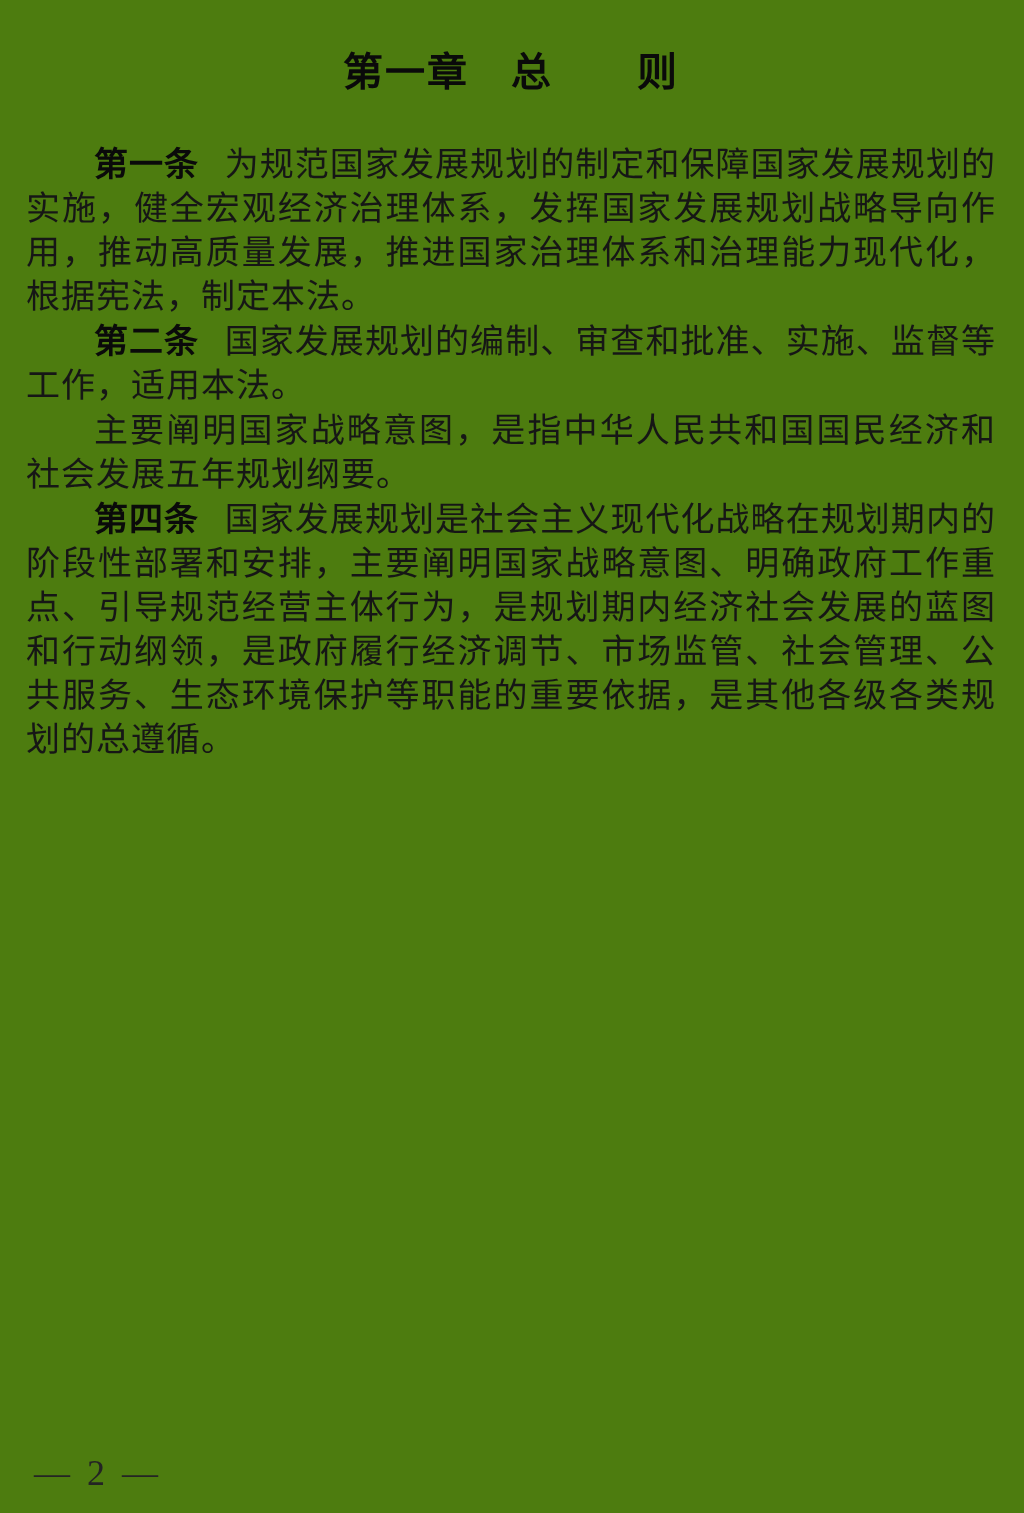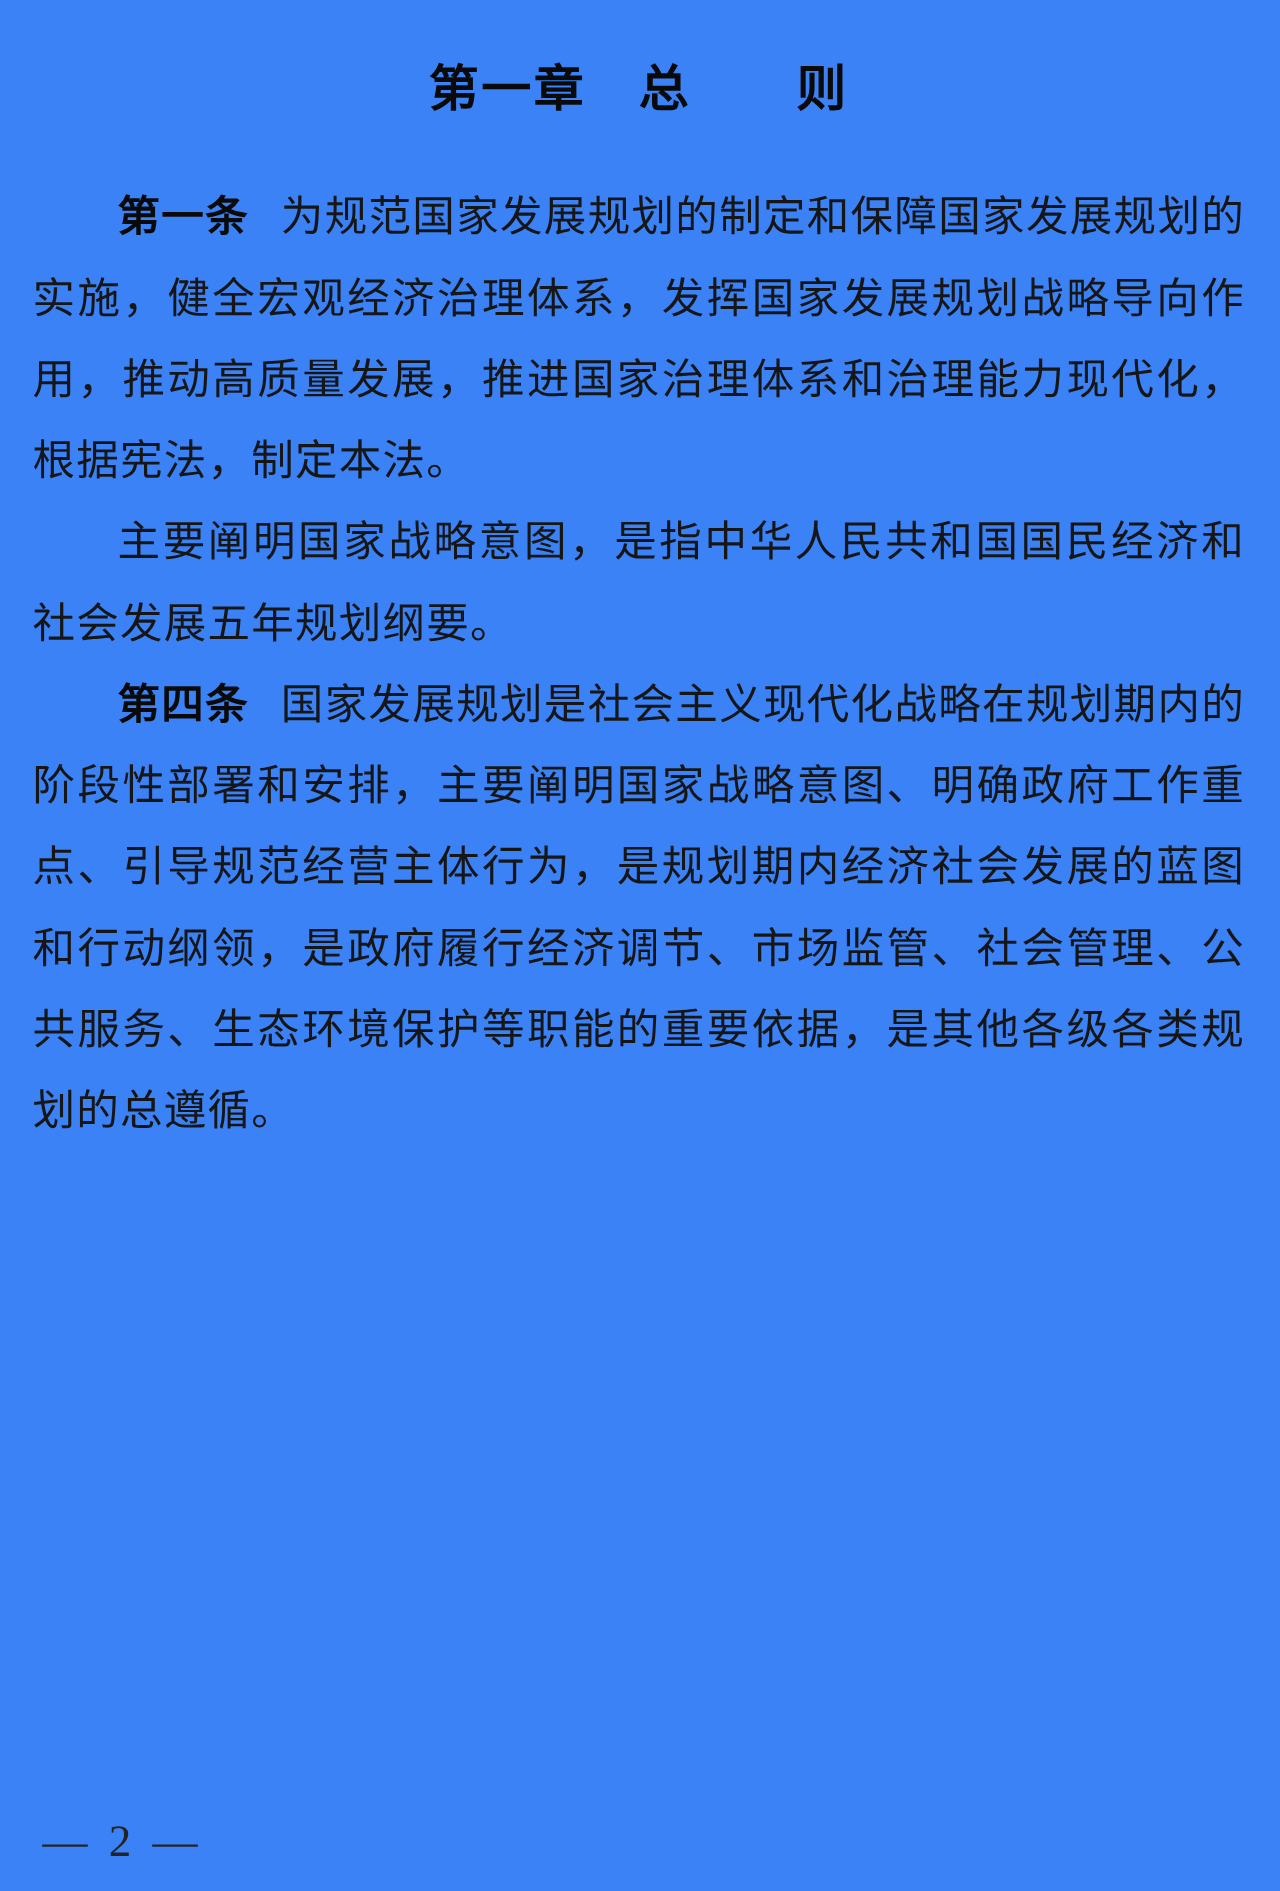--- a/index.html
+++ b/index.html
@@ -12,40 +12,40 @@
     background: #ffffff;
     position: relative;
     overflow: hidden;
     font-family: "Liberation Serif", "DejaVu Serif", serif;
   }
   .page {
     position: absolute;
     inset: 0;
     box-sizing: border-box;
     padding: 48px 28px 0 26px;
-    background: #3b82f6;
+    background: #4d7c0f;
   }
   .doc-title {
     margin: 0 0 46px 0;
     text-align: center;
     font-family: "Liberation Sans", "DejaVu Sans", sans-serif;
     font-weight: 700;
     font-size: 40px;
     line-height: 48px;
     color: #0a0a0a;
     letter-spacing: 2px;
     white-space: pre;
   }
   .body-text {
     color: #161616;
   }
   .para {
     margin: 0;
     font-size: 34px;
-    line-height: 65px;
+    line-height: 44px;
     letter-spacing: 1px;
     text-align: justify;
     text-justify: inter-character;
     text-indent: 2em;
     color: #161616;
   }
   .article-label {
     font-family: "Liberation Sans", "DejaVu Sans", sans-serif;
     font-weight: 700;
     color: #0a0a0a;
@@ -69,20 +69,21 @@
 <body>
 
 <div class="page">
 
   <h1 class="doc-title">第一章　总　　则</h1>
 
   <div class="body-text">
 
     <p class="para"><span class="article-label">第一条</span><span>为规范国家发展规划的制定和保障国家发展规划的实施，健全宏观经济治理体系，发挥国家发展规划战略导向作用，推动高质量发展，推进国家治理体系和治理能力现代化，根据宪法，制定本法。</span></p>
 
+    <p class="para"><span class="article-label">第二条</span><span>国家发展规划的编制、审查和批准、实施、监督等工作，适用本法。</span></p>
 
     <p class="para"><span class="article-label"></span><span>主要阐明国家战略意图，是指中华人民共和国国民经济和社会发展五年规划纲要。</span></p>
 
 
     <p class="para"><span class="article-label">第四条</span><span>国家发展规划是社会主义现代化战略在规划期内的阶段性部署和安排，主要阐明国家战略意图、明确政府工作重点、引导规范经营主体行为，是规划期内经济社会发展的蓝图和行动纲领，是政府履行经济调节、市场监管、社会管理、公共服务、生态环境保护等职能的重要依据，是其他各级各类规划的总遵循。</span></p>
 
   </div>
 
   <div class="page-footer">— 2 —</div>
 

